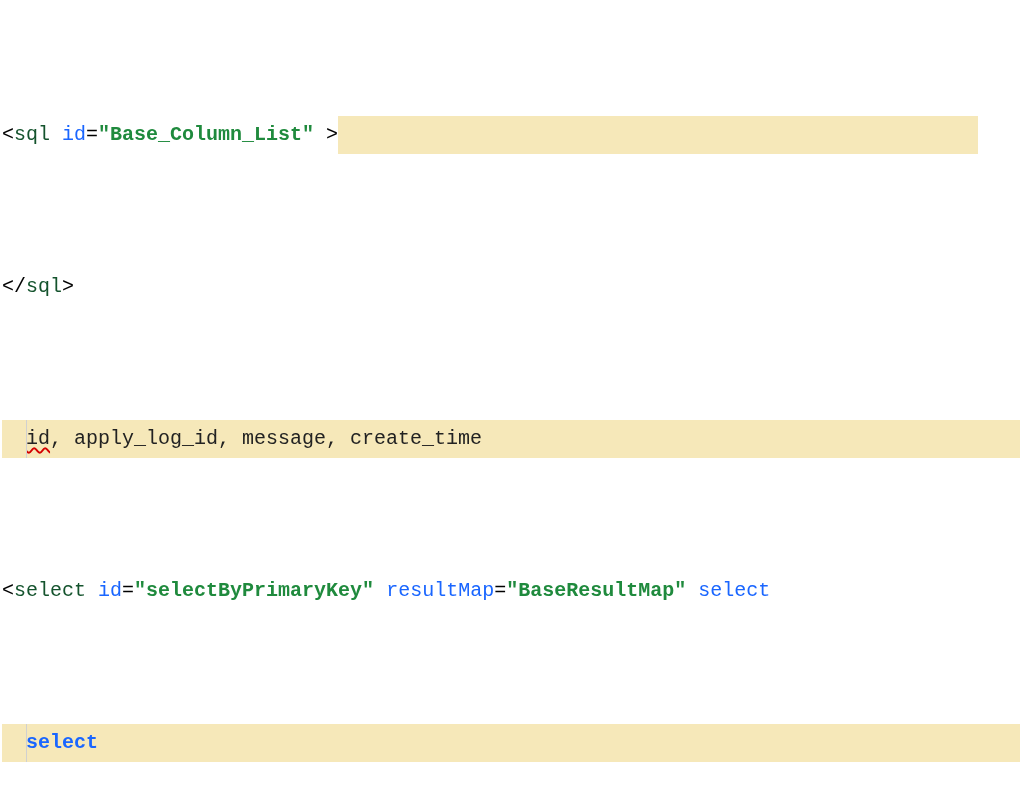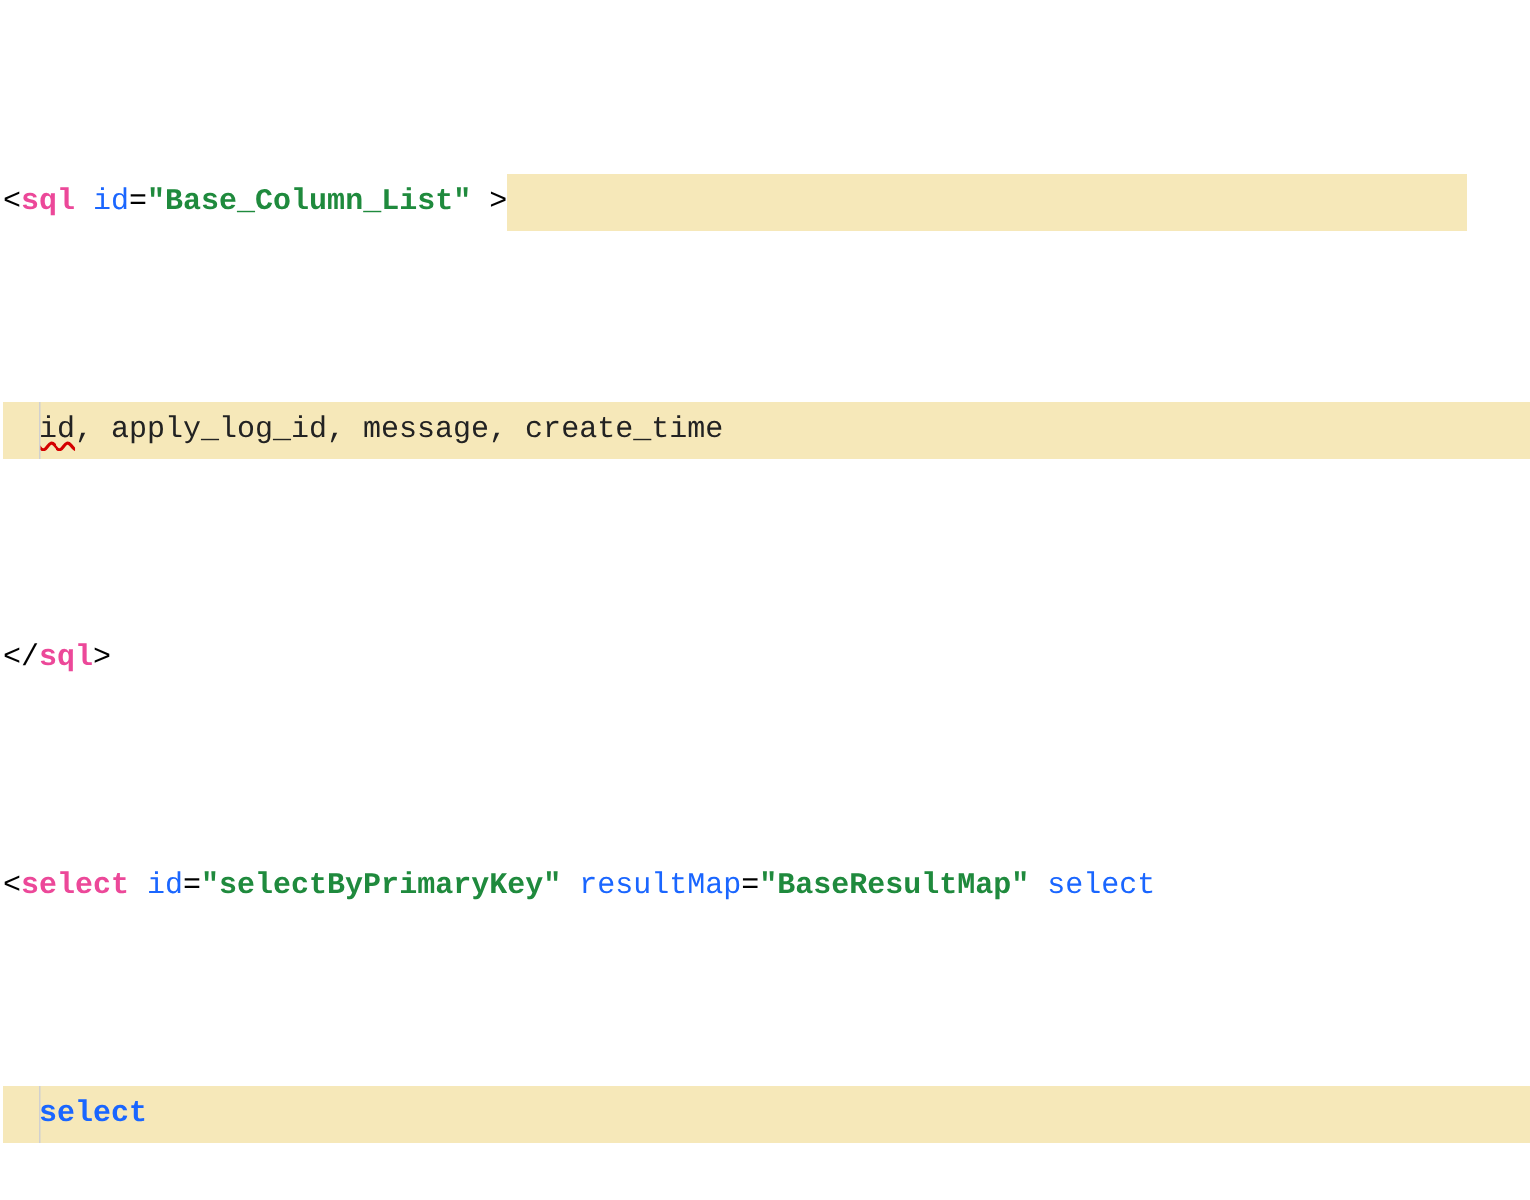--- a/index.html
+++ b/index.html
@@ -18,21 +18,21 @@
     padding: 2px 0 0 2px;
   }
   .line {
     position: relative;
     height: 38px;
   }
   .hl { background: #f6e8b9; }
   .nohl { background: #ffffff; }
   
   .pun { color: #000000; } 
-  .tag { color: #ec4899; font-weight: 700; } 
+  .tag { color: #14532d; font-weight: 400; } 
   .att { color: #1a66ff; }  
   .str { color: #1f8a3d; font-weight: 700; } 
   .kw  { color: #1a66ff; font-weight: 700; } 
   .txt { color: #222222; }
   .warn { text-decoration: underline wavy #d40000; text-decoration-thickness: 1.5px; text-underline-offset: 3px; }
 
   
   .guide {
     position: absolute;
     left: 24px;
@@ -53,24 +53,24 @@
 </style>
 </head>
 <body>
 
 <div class="editor">
 
 
 <div class="line"><span class="seg nohl"><span class="pun">&lt;</span><span class="tag">sql </span><span class="att">id</span><span class="pun">=</span><span class="str">"Base_Column_List"</span><span class="pun"> &gt;</span></span><span class="seg hl" style="width:640px;">&nbsp;</span></div>
 
 
-<div class="line hl"><span class="guide"></span><span class="txt">  </span><span class="txt warn">id</span><span class="txt">, apply_log_id, message, create_time</span></div>
+<div class="line nohl"><span class="pun">&lt;/</span><span class="tag">sql</span><span class="pun">&gt;</span></div>
 
 
-<div class="line nohl"><span class="pun">&lt;/</span><span class="tag">sql</span><span class="pun">&gt;</span></div>
+<div class="line hl"><span class="guide"></span><span class="txt">  </span><span class="txt warn">id</span><span class="txt">, apply_log_id, message, create_time</span></div>
 
 
 <div class="line nohl"><span class="pun">&lt;</span><span class="tag">select </span><span class="att">id</span><span class="pun">=</span><span class="str">"selectByPrimaryKey"</span><span class="pun"> </span><span class="att">resultMap</span><span class="pun">=</span><span class="str">"BaseResultMap"</span><span class="pun"> </span><span class="att">select</span></div>
 
 
 <div class="line hl"><span class="guide"></span><span class="kw">  select</span></div>
 
 
 
 

